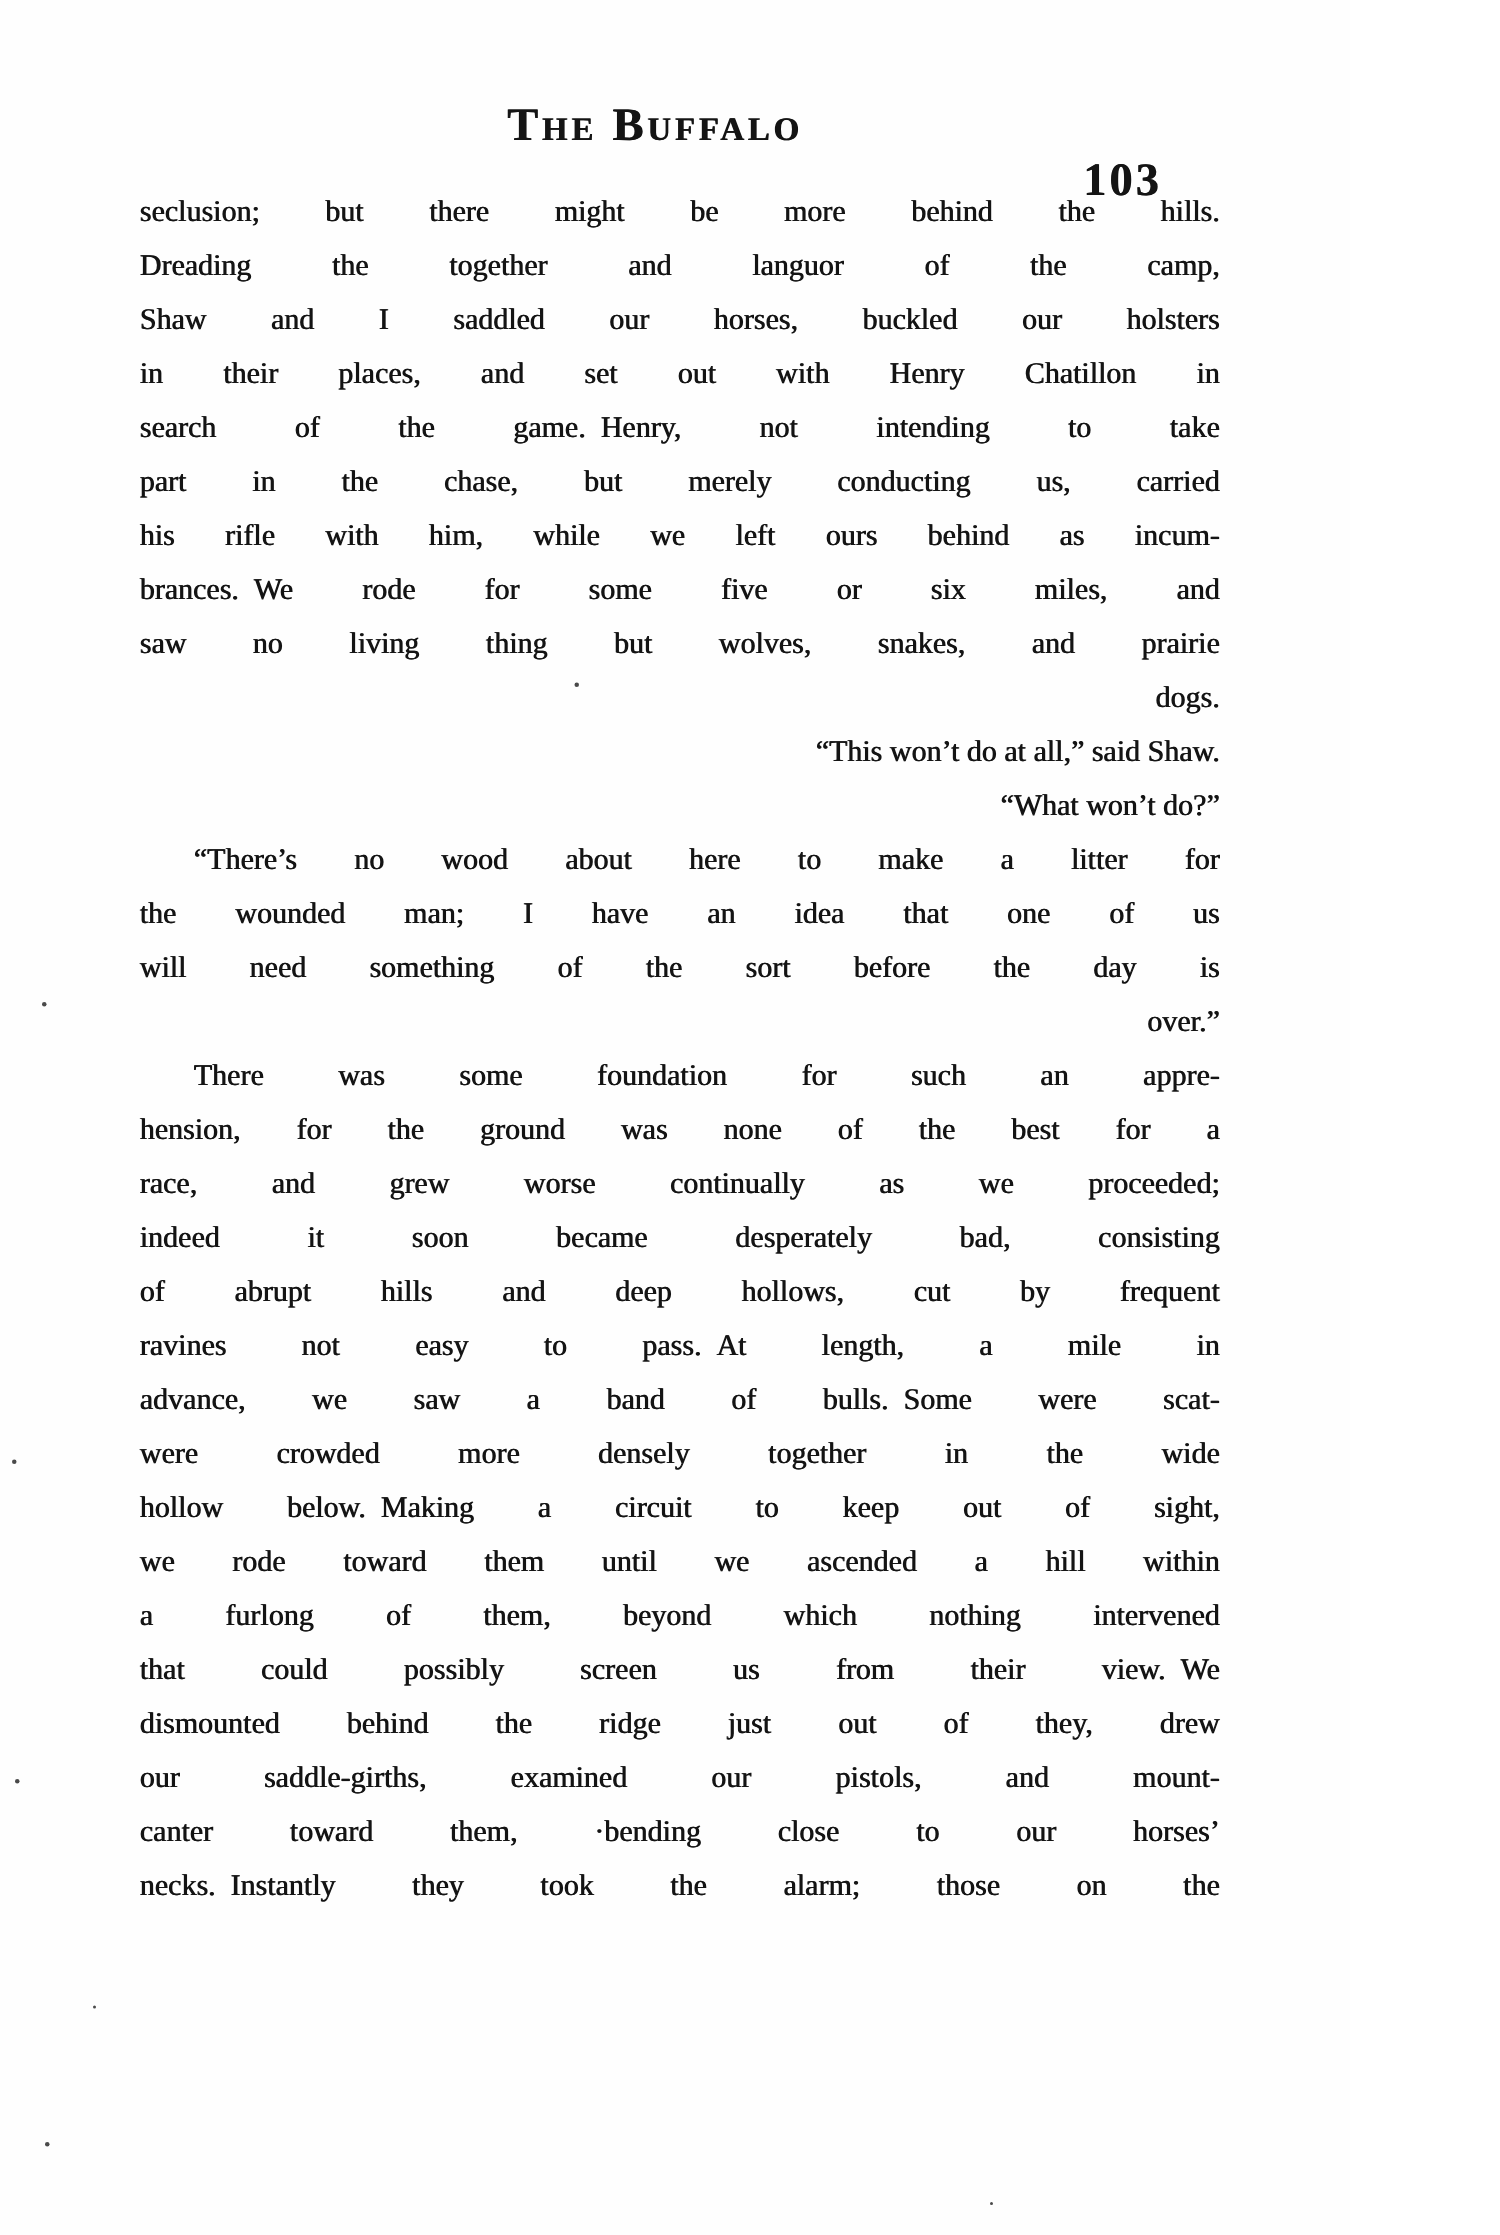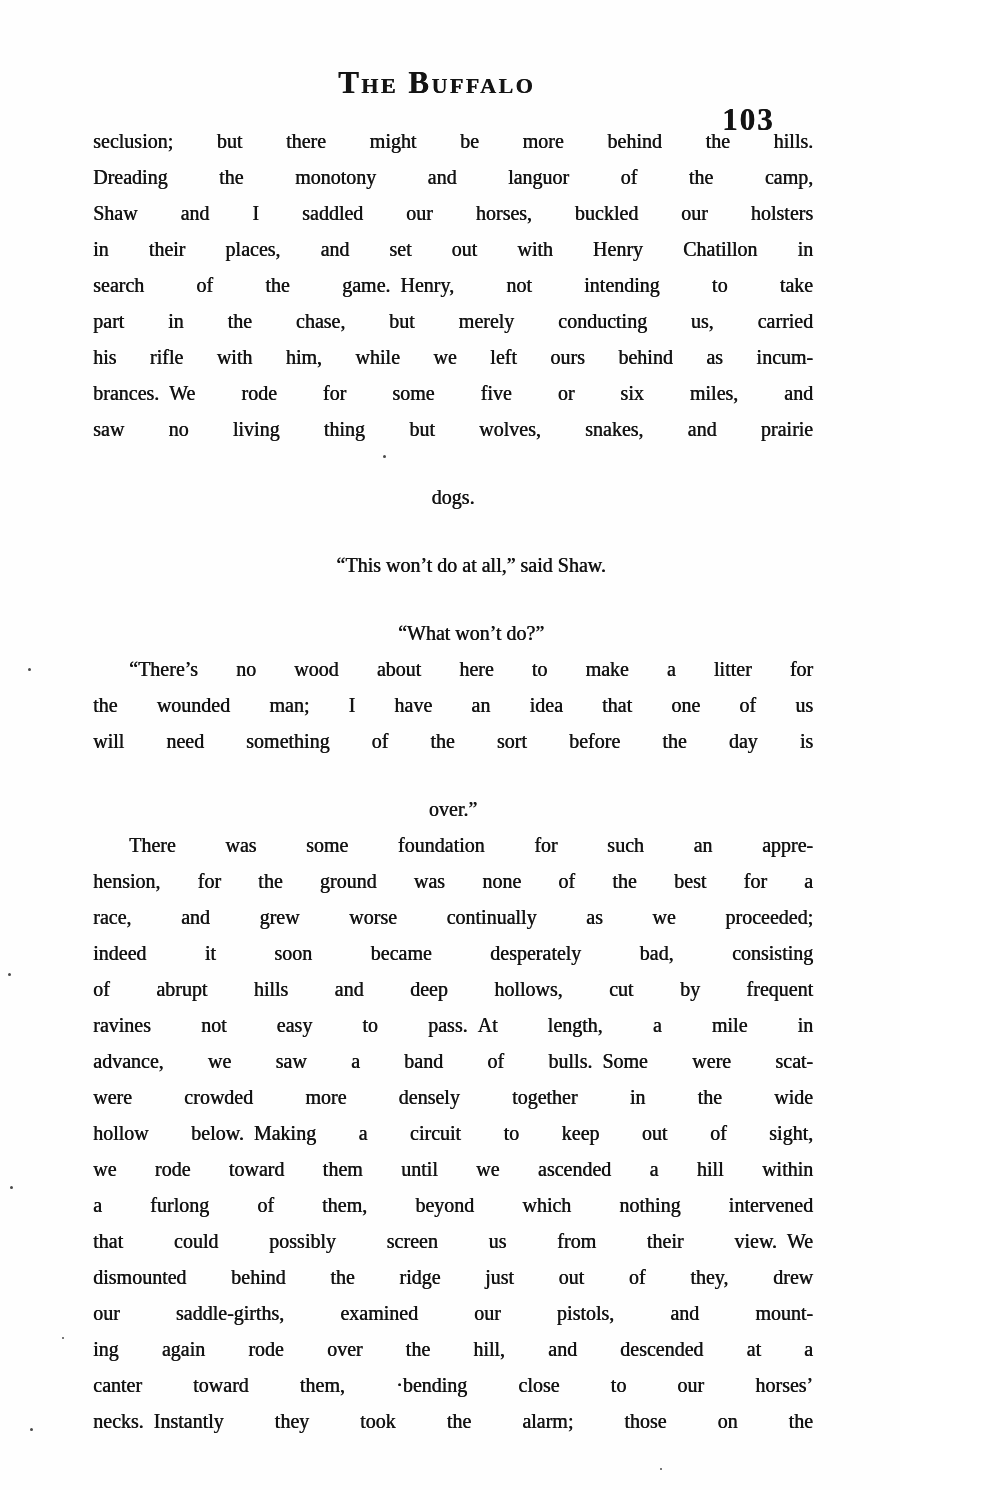--- a/index.html
+++ b/index.html
@@ -58,22 +58,21 @@
     display: block;
     height: 36px;
     white-space: normal;
     overflow: visible;
   }
   .text-line.justify {
     text-align: justify;
     text-align-last: justify;
   }
   .text-line.left {
-    text-align: center;
-    margin-top: 32px;
+    text-align: right;
   }
   .text-line.indent {
     text-indent: 36px;
   }
   .speck {
     position: absolute;
     background: #2a2a2a;
     border-radius: 50%;
     opacity: 0.85;
   }
@@ -83,21 +82,21 @@
 
 <div class="page">
 
   <div class="running-header">
     <div class="header-title">The Buffalo</div>
     <div class="page-number">103</div>
   </div>
 
   <div class="text-block" id="body-lines">
       <div class="text-line justify">seclusion; but there might be more behind the hills.</div>
-      <div class="text-line justify">Dreading the monotony and languor of the camp,</div>
+      <div class="text-line justify">Dreading the together and languor of the camp,</div>
       <div class="text-line justify">Shaw and I saddled our horses, buckled our holsters</div>
       <div class="text-line justify">in their places, and set out with Henry Chatillon in</div>
       <div class="text-line justify">search of the game. Henry, not intending to take</div>
       <div class="text-line justify">part in the chase, but merely conducting us, carried</div>
       <div class="text-line justify">his rifle with him, while we left ours behind as incum-</div>
       <div class="text-line justify">brances. We rode for some five or six miles, and</div>
       <div class="text-line justify">saw no living thing but wolves, snakes, and prairie</div>
       <div class="text-line left">dogs.</div>
       <div class="text-line left indent">“This won’t do at all,” said Shaw.</div>
       <div class="text-line left indent">“What won’t do?”</div>
@@ -112,21 +111,20 @@
       <div class="text-line justify">of abrupt hills and deep hollows, cut by frequent</div>
       <div class="text-line justify">ravines not easy to pass. At length, a mile in</div>
       <div class="text-line justify">advance, we saw a band of bulls. Some were scat-</div>
       <div class="text-line justify">were crowded more densely together in the wide</div>
       <div class="text-line justify">hollow below. Making a circuit to keep out of sight,</div>
       <div class="text-line justify">we rode toward them until we ascended a hill within</div>
       <div class="text-line justify">a furlong of them, beyond which nothing intervened</div>
       <div class="text-line justify">that could possibly screen us from their view. We</div>
       <div class="text-line justify">dismounted behind the ridge just out of they, drew</div>
       <div class="text-line justify">our saddle-girths, examined our pistols, and mount-</div>
-      <div class="text-line justify">ing again rode over the hill, and descended at a</div>
       <div class="text-line justify">canter toward them, ·bending close to our horses’</div>
       <div class="text-line justify">necks. Instantly they took the alarm; those on the</div>
     </div>
 
   <div id="speck-layer">
       <div class="speck" style="left: 945px; top: 165px; width: 4px; height: 4px;"></div>
       <div class="speck" style="left: 956px; top: 232px; width: 2px; height: 2px;"></div>
       <div class="speck" style="left: 383px; top: 455px; width: 3px; height: 3px;"></div>
       <div class="speck" style="left: 985px; top: 517px; width: 3px; height: 3px;"></div>
       <div class="speck" style="left: 993px; top: 546px; width: 2px; height: 2px;"></div>

